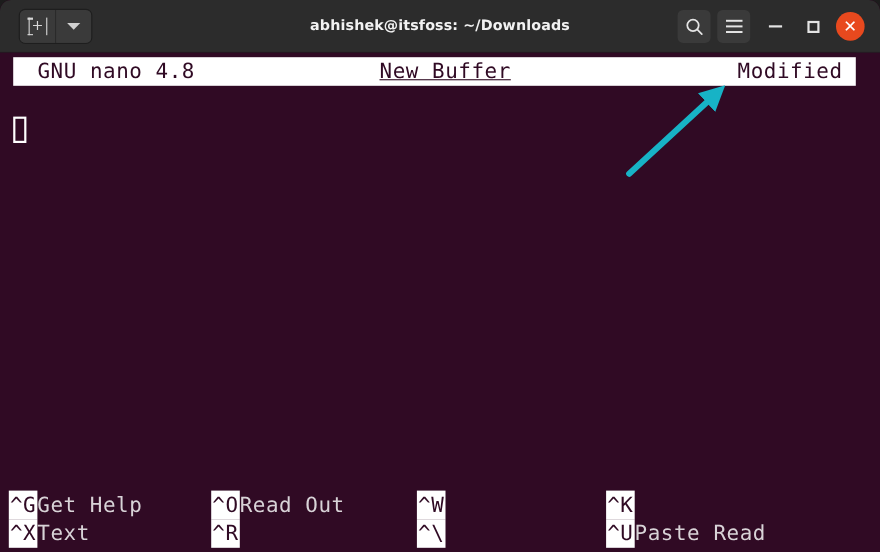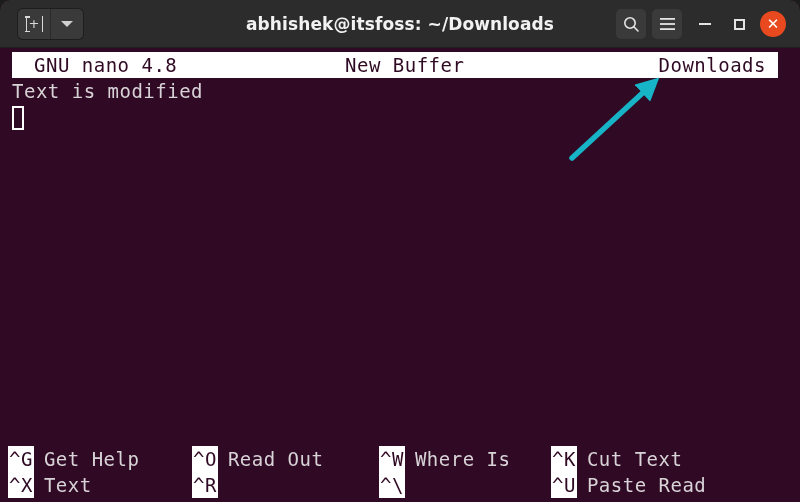--- a/index.html
+++ b/index.html
@@ -97,21 +97,21 @@
 
   .tb-title {
     position: absolute;
     left: 0;
     top: 0;
     width: 800px;
     height: 48px;
     line-height: 48px;
     text-align: center;
     color: #f2f2f2;
-    font-size: 17px;
+    font-size: 13px;
     font-weight: bold;
     letter-spacing: 0.1px;
   }
 
   .tb-right {
     position: absolute;
     right: 14px;
     top: 9px;
     display: flex;
     align-items: center;
@@ -175,21 +175,21 @@
   }
   .nano-head span {
     position: absolute;
     top: 0;
     height: 26px;
     line-height: 26px;
     white-space: pre;
     letter-spacing: 0.5px;
   }
   .nh-version { left: 22px; }
-  .nh-buffer  { left: 333px; }
+  .nh-buffer  { left: 333px; text-decoration: underline; }
   .nh-status  { right: 12px; }
 
   .term-line {
     position: absolute;
     left: 12px;
     white-space: pre;
     letter-spacing: 0.5px;
     color: #d8d3d7;
   }
   .line-1 { top: 30px; }
@@ -255,21 +255,20 @@
     background: #ffffff;
     color: #300a24;
     padding: 0 1px;
     height: 26px;
     line-height: 26px;
     display: inline-block;
     letter-spacing: 0.5px;
   }
   .sc-label {
     color: #d8d3d7;
-    margin-left: 10px;
     letter-spacing: 0.5px;
   }
   .sc-c0 { left: 8px; }
   .sc-c1 { left: 192px; }
   .sc-c2 { left: 379px; }
   .sc-c3 { left: 551px; }
 
   
   .annot-arrow {
     position: absolute;
@@ -325,45 +324,42 @@
   </div>
 
   <div class="scroll-track"></div>
   <div class="scroll-thumb"></div>
 
   <div class="term">
 
     <div class="nano-head">
       <span class="nh-version">GNU nano 4.8</span>
       <span class="nh-buffer">New Buffer</span>
-      <span class="nh-status">Downloads</span>
+      <span class="nh-status">Modified</span>
     </div>
 
-    <div class="term-line line-1">Text is modified</div>
 
     <div class="cursor"></div>
 
     <div class="shortcuts">
 
       <div class="sc-row sc-row-1">
         <div class="sc-item sc-c0">
           <span class="sc-key">^G</span>
           <span class="sc-label">Get Help</span>
         </div>
         <div class="sc-item sc-c1">
           <span class="sc-key">^O</span>
           <span class="sc-label">Read Out</span>
         </div>
         <div class="sc-item sc-c2">
           <span class="sc-key">^W</span>
-          <span class="sc-label">Where Is</span>
         </div>
         <div class="sc-item sc-c3">
           <span class="sc-key">^K</span>
-          <span class="sc-label">Cut Text</span>
         </div>
       </div>
 
       <div class="sc-row sc-row-2">
         <div class="sc-item sc-c0">
           <span class="sc-key">^X</span>
           <span class="sc-label">Text</span>
         </div>
         <div class="sc-item sc-c1">
           <span class="sc-key">^R</span>

